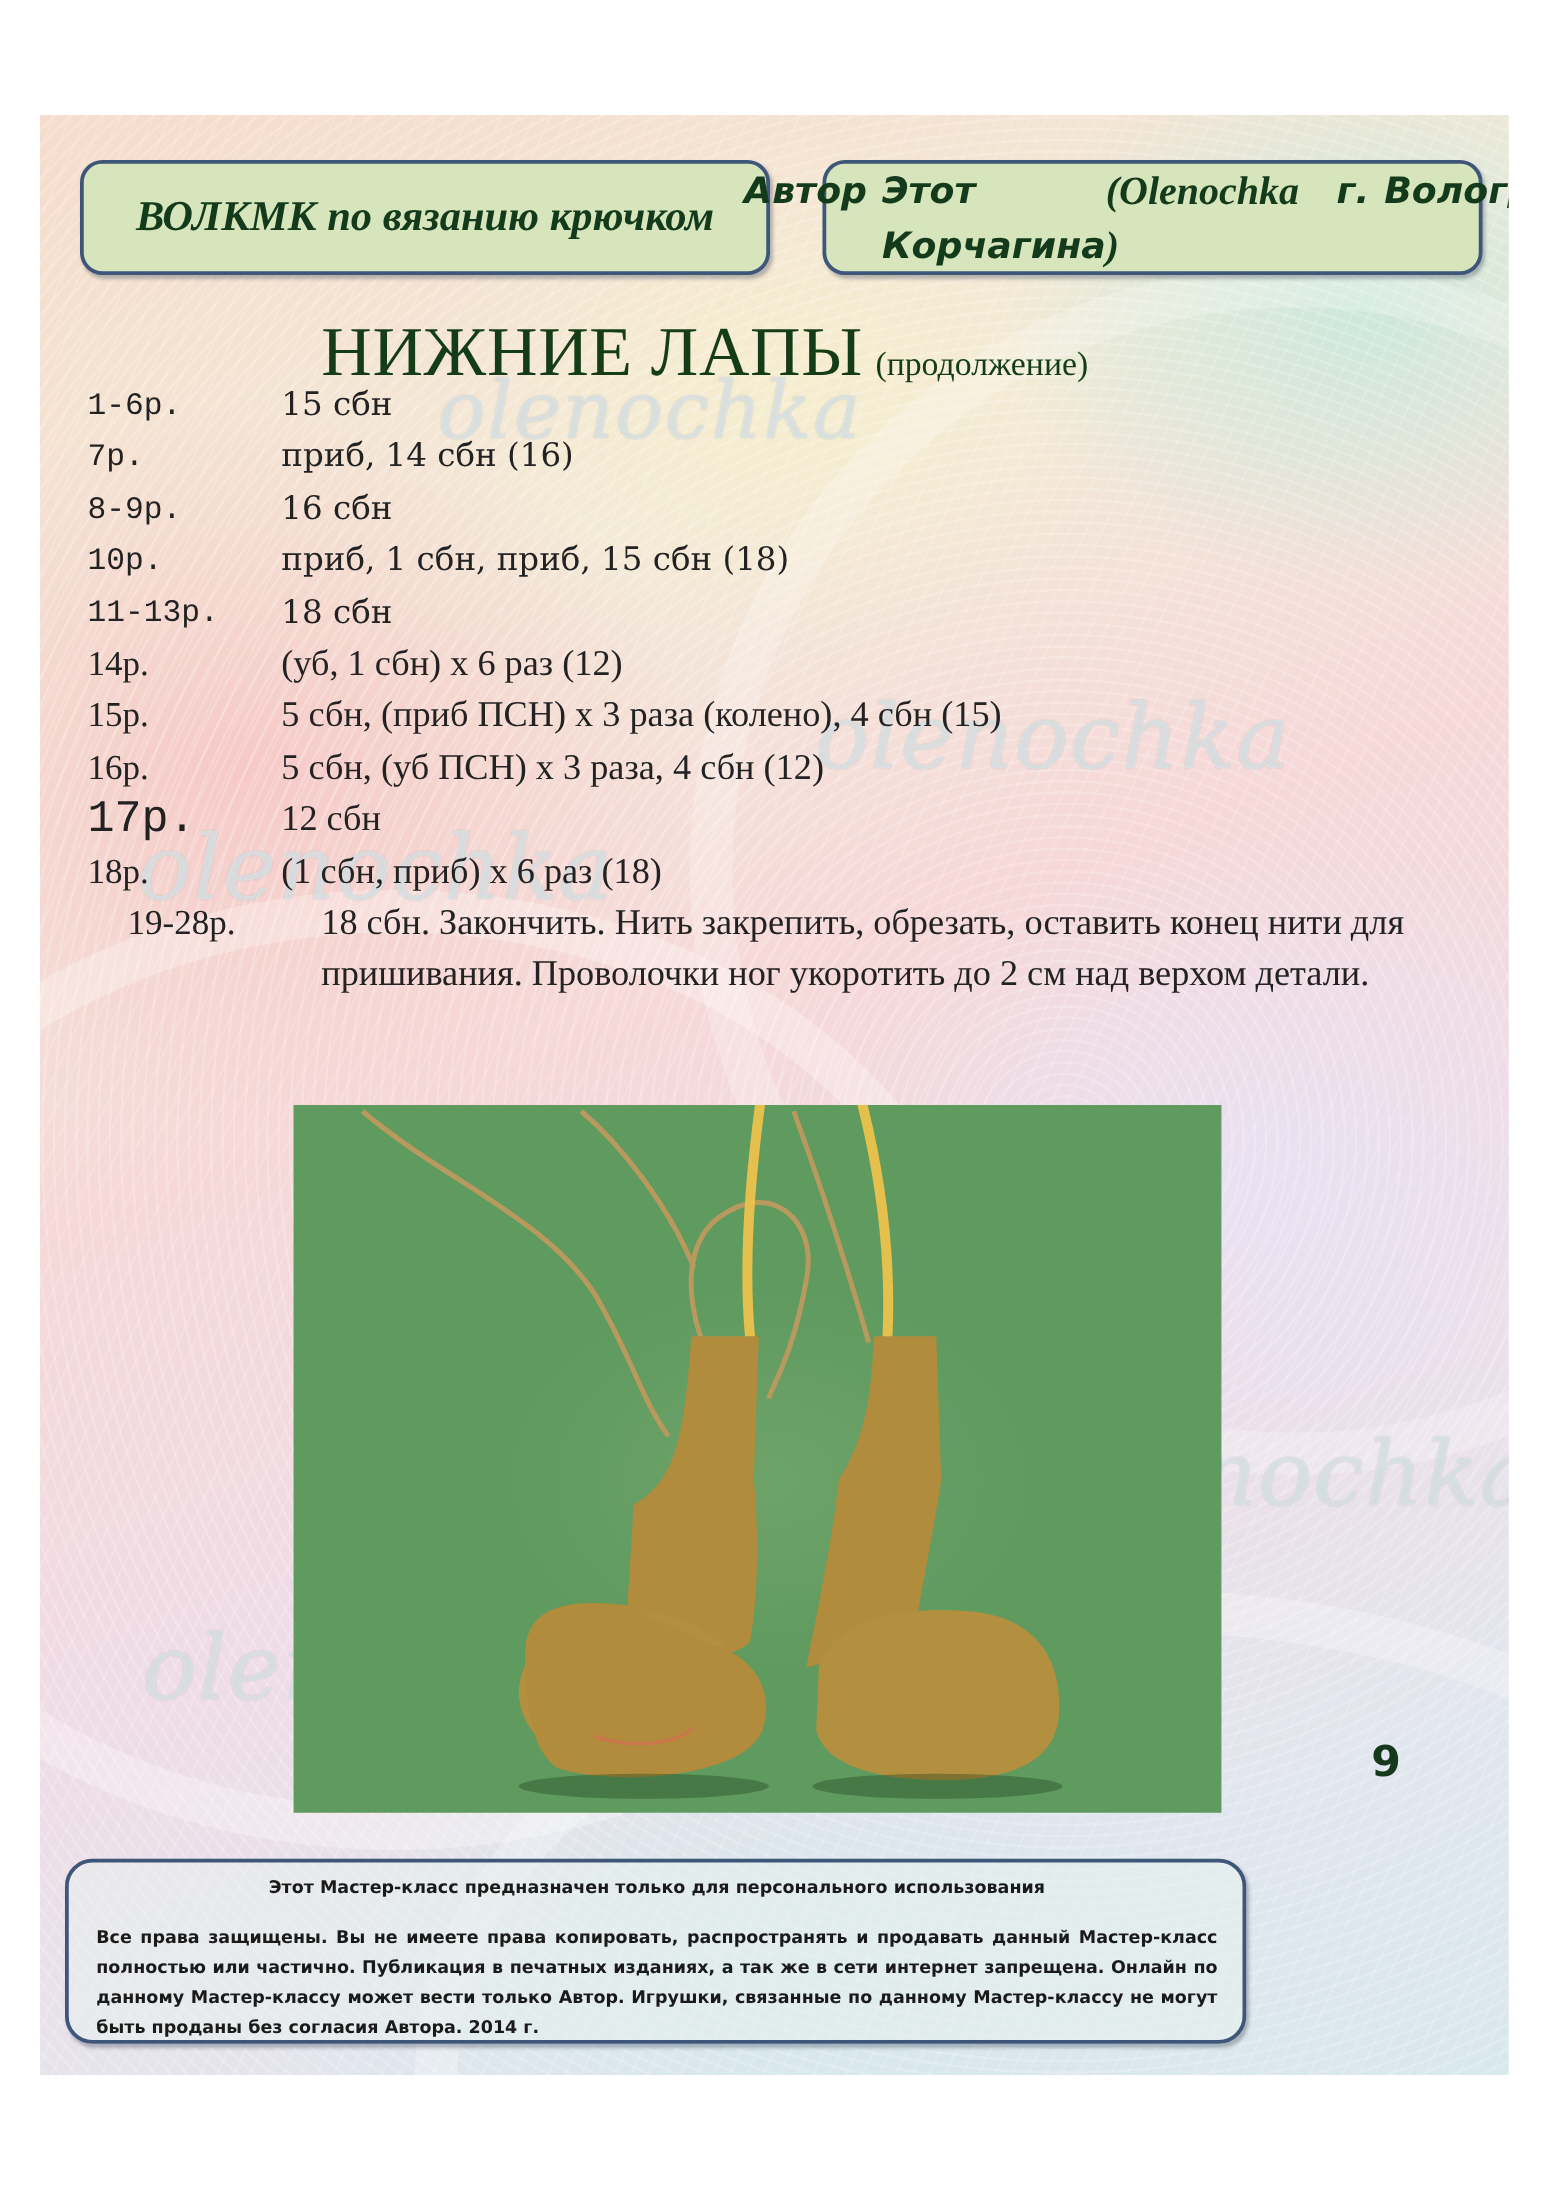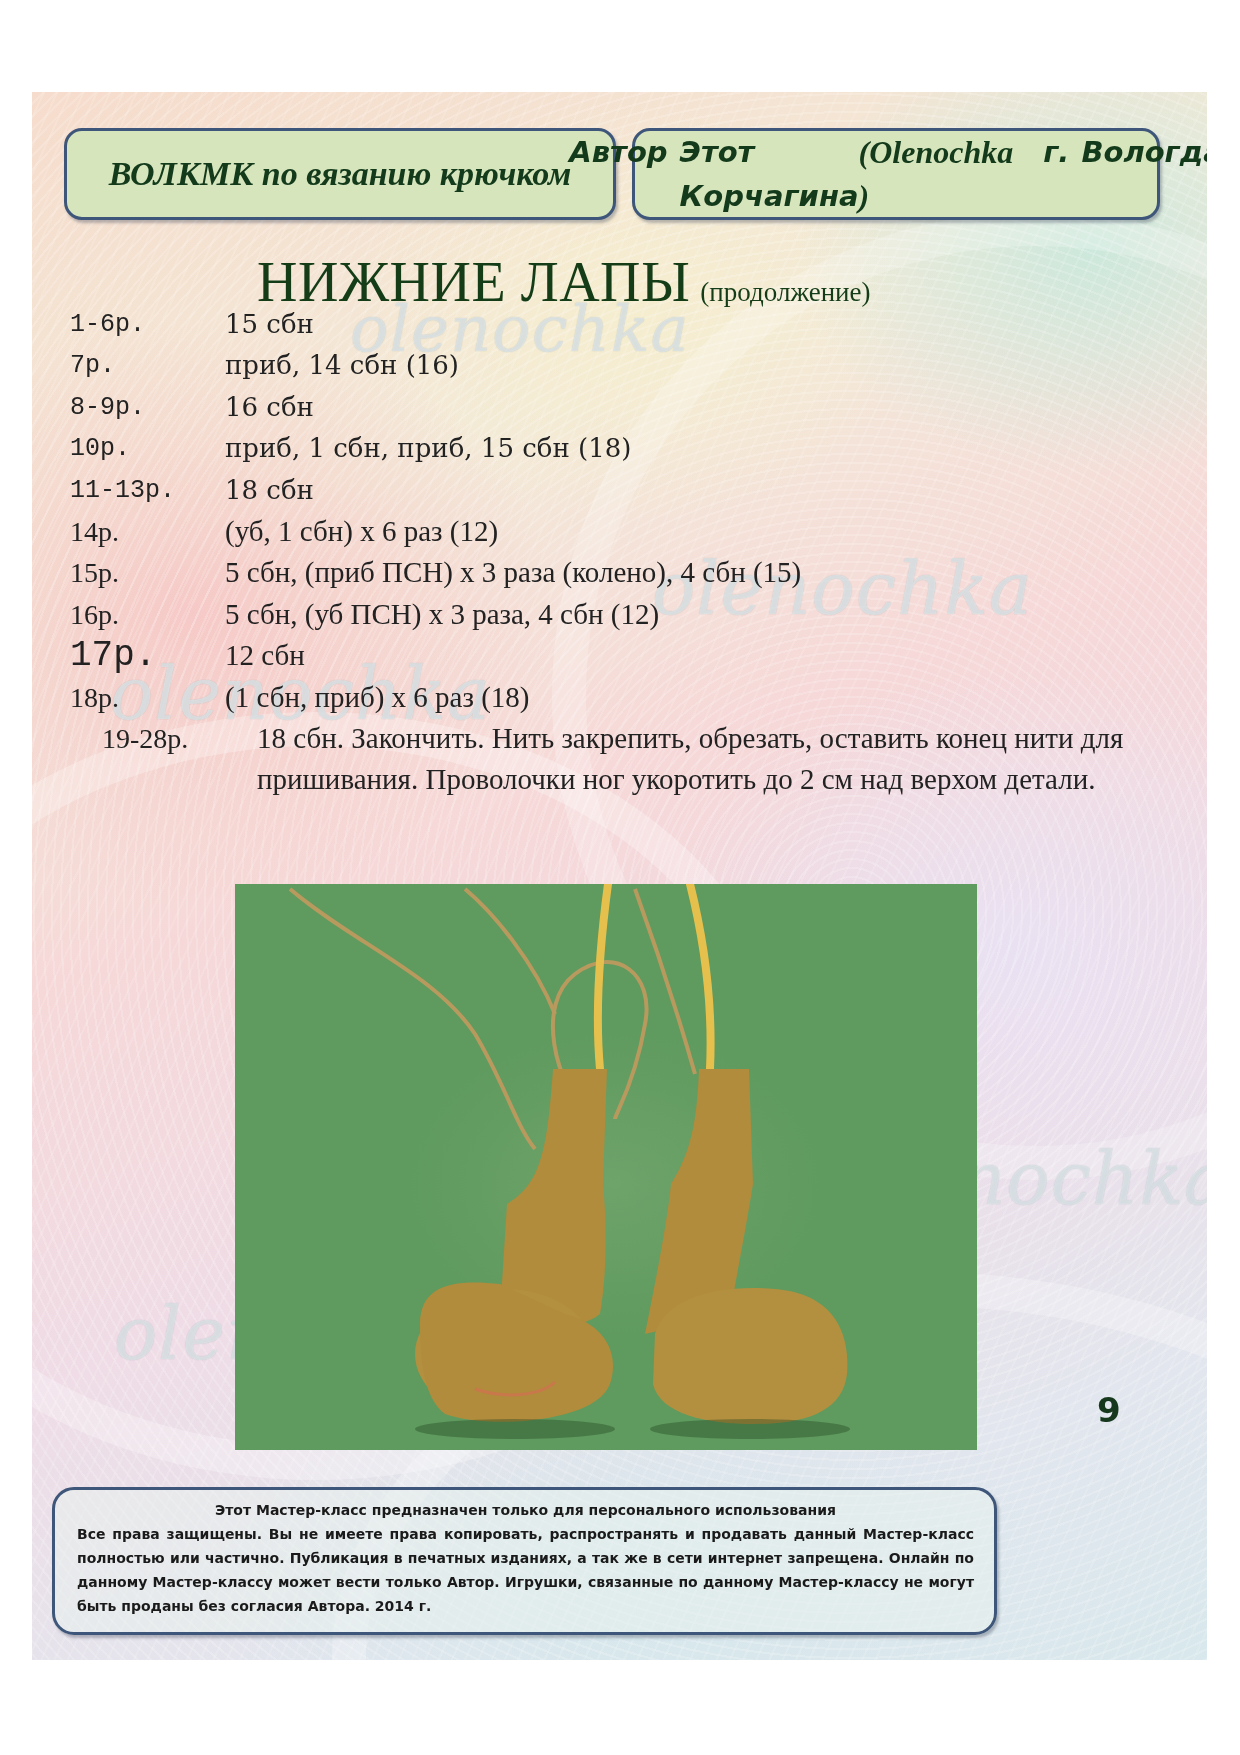--- a/index.html
+++ b/index.html
@@ -38,21 +38,21 @@
   }
   .header-box {
     position:absolute; top:36px; height:92px;
     background:#d7e5bd; border:3px solid #3e5679; border-radius:18px;
     box-sizing:border-box;
     box-shadow: 2px 3px 3px rgba(60,70,90,0.35);
     display:flex; flex-direction:row; justify-content:center; align-items:center;
     color:#133a1a;
   }
   .header-left { left:32px; width:552px; font-family:"Liberation Serif", serif; font-style:italic; font-weight:bold; font-size:34px; line-height:44px; }
-  .header-right { left:600px; width:528px; font-family:"DejaVu Sans", sans-serif; font-style:italic; font-weight:bold; font-size:29px; line-height:44px; }
+  .header-right { left:626px; width:528px; font-family:"DejaVu Sans", sans-serif; font-style:italic; font-weight:bold; font-size:29px; line-height:44px; }
   .header-right .row { display:flex; gap:12px; }
   .title {
     position:absolute; left:225px; top:158px;
     font-family:"Liberation Serif", serif; font-weight:normal;
     color:#143d17; white-space:nowrap;
   }
   .title .main { font-size:56px; letter-spacing:0.5px; }
   .title .sub { font-size:27px; margin-left:6px; }
   .rows { position:absolute; left:38px; top:212px; width:1100px; }
   .row-item {
@@ -78,21 +78,21 @@
   .footer-box {
     position:absolute; left:20px; top:1395px; width:945px; height:148px;
     box-sizing:border-box; border:3px solid #3e5679; border-radius:22px;
     background:rgba(232,240,236,0.55);
     box-shadow: 2px 3px 3px rgba(60,70,90,0.35);
     padding:8px 20px 0 22px;
     font-family:"DejaVu Sans", sans-serif; font-weight:bold; font-size:14px; color:#1a1a1a;
     line-height:24px;
   }
   .footer-box .center { text-align:center; }
-  .footer-box .just { text-align:justify; }
+  .footer-box .just { text-align:justify;margin-top:16px; }
 </style>
 </head>
 <body>
 
 <div class="page">
 
   <div class="swoosh" style="left:-200px; top:620px; width:900px; height:700px;"></div>
   <div class="swoosh" style="left:520px; top:120px; width:900px; height:900px; border-color:rgba(255,255,255,0.22);"></div>
   <div class="swoosh" style="left:300px; top:1180px; width:1100px; height:700px; border-color:rgba(255,255,255,0.25);"></div>
 

